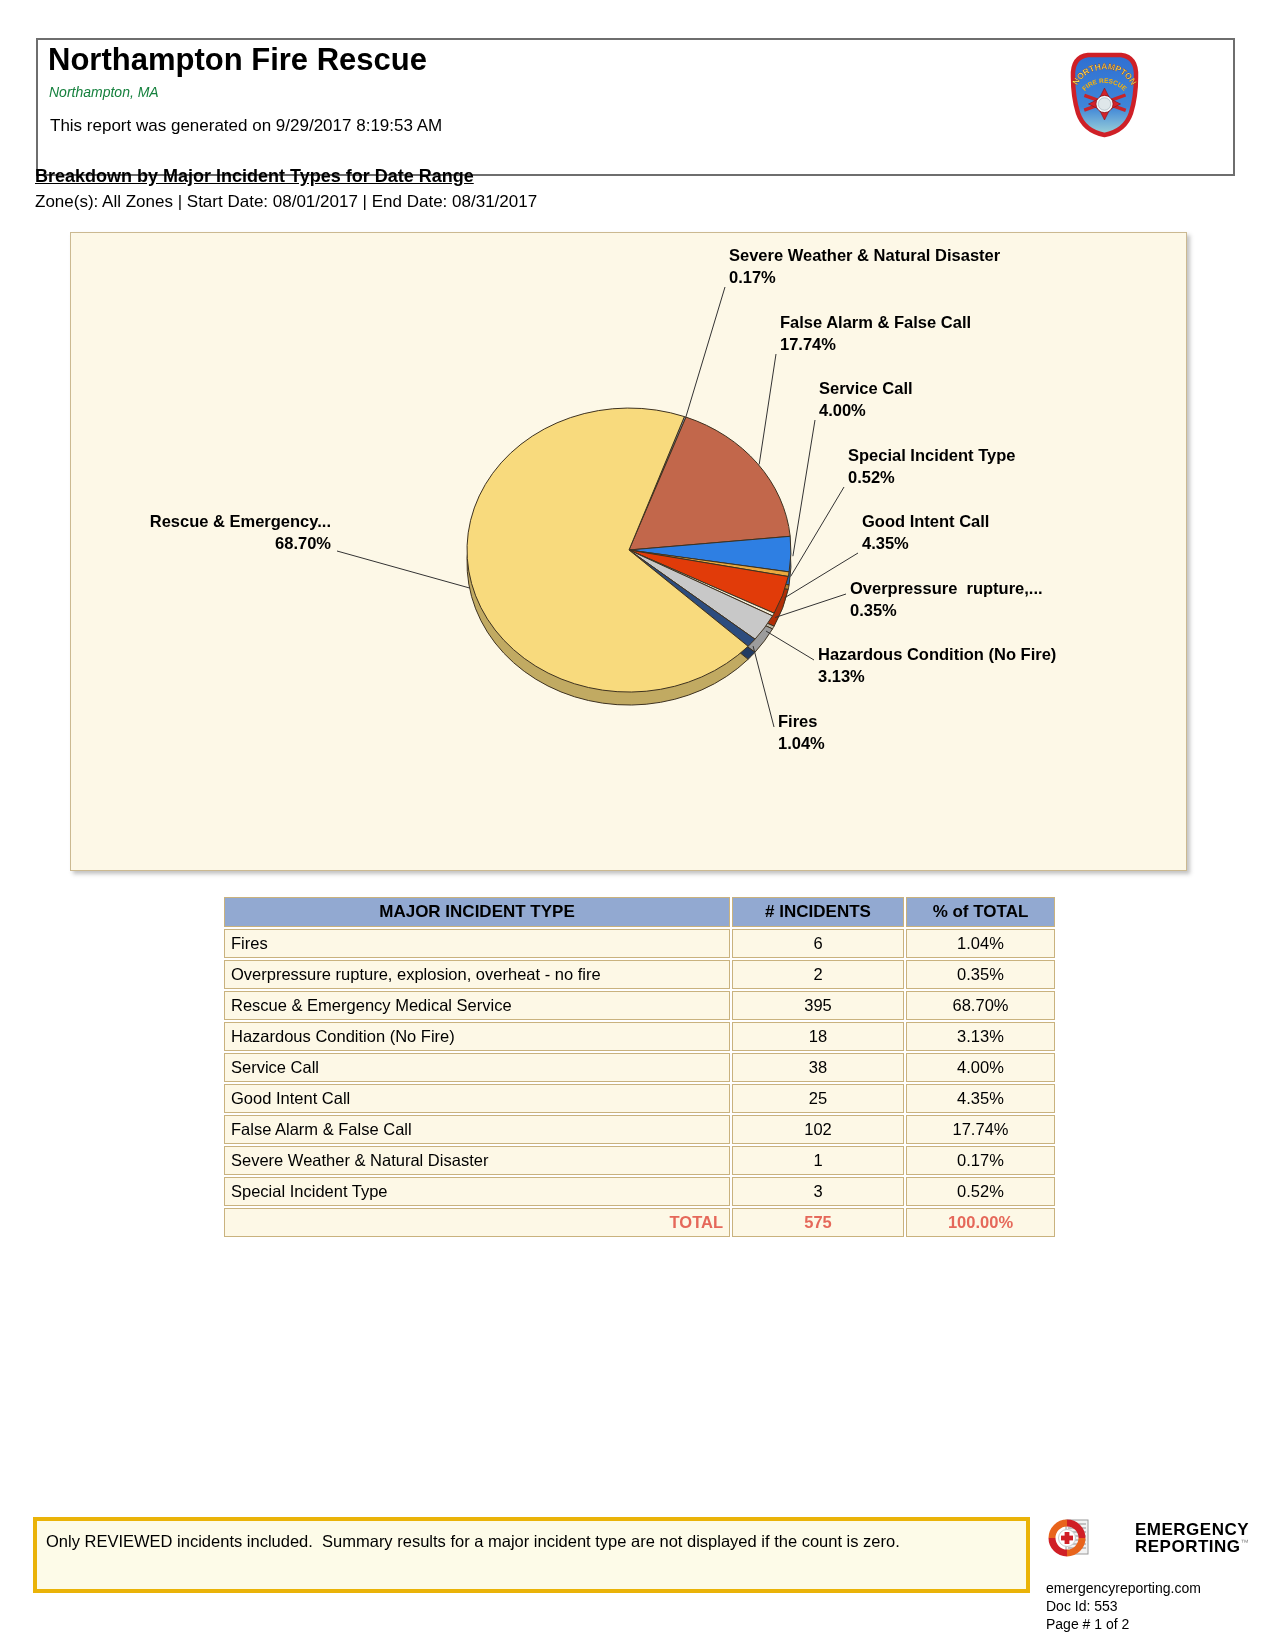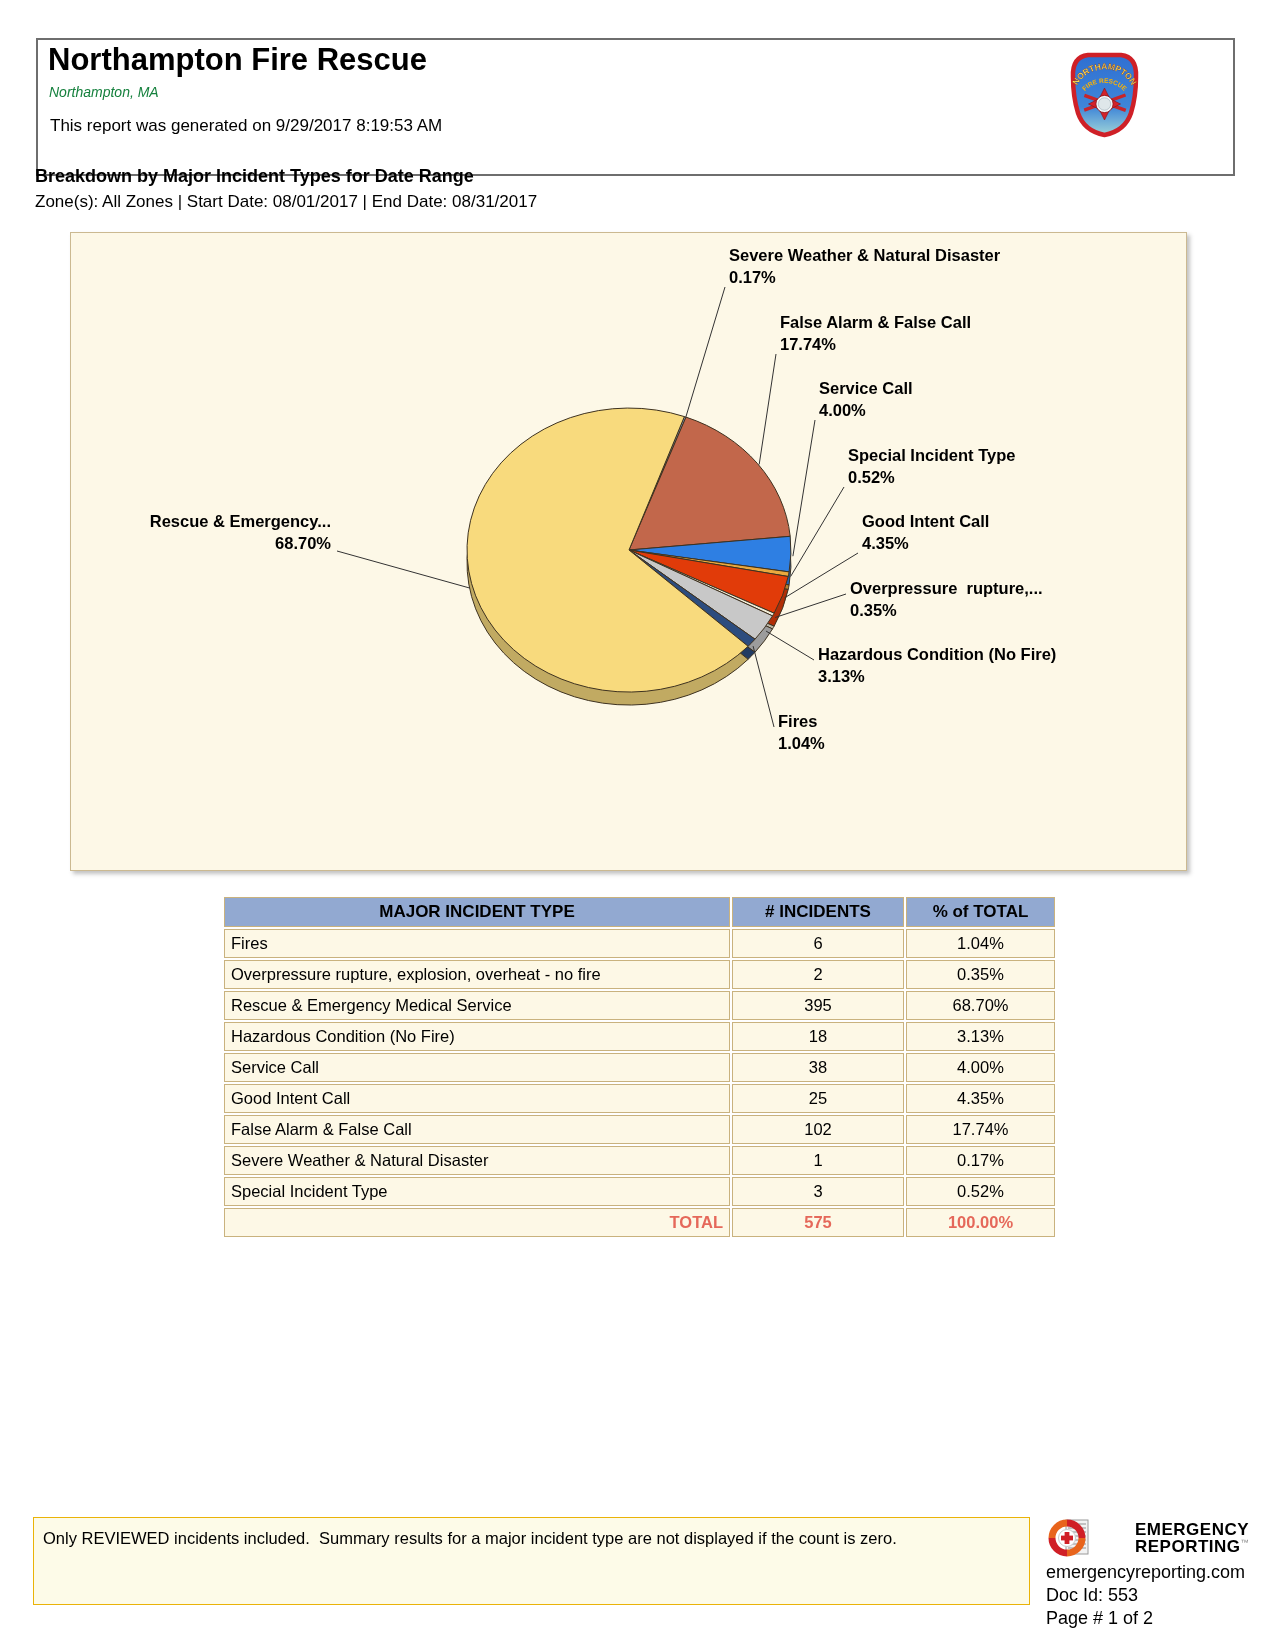--- a/index.html
+++ b/index.html
@@ -5,46 +5,46 @@
   html,body{margin:0;padding:0;background:#fff;}
   .page{position:relative;width:1275px;height:1650px;background:#fff;
         font-family:"Liberation Sans","DejaVu Sans",sans-serif;color:#000;overflow:hidden;}
   
   .header-box{position:absolute;left:36px;top:38px;width:1199px;height:138px;
               background:#fff;border:2px solid #6e6e6e;box-sizing:border-box;}
   .report-title{position:absolute;left:10px;top:2px;font-size:31px;font-weight:bold;letter-spacing:0;}
   .report-subtitle{position:absolute;left:11px;top:44px;font-size:14px;font-style:italic;color:#15803d;}
   .report-generated{position:absolute;left:12px;top:76px;font-size:17px;}
   .badge{position:absolute;left:1067px;top:52px;width:75px;height:86px;}
-  .section-title{position:absolute;left:35px;top:166px;font-size:18px;font-weight:bold;}
+  .section-title{position:absolute;left:35px;top:166px;font-size:18px;font-weight:bold;text-decoration:underline;}
   .filters-line{position:absolute;left:35px;top:192px;font-size:17px;}
   
   .chart-box{position:absolute;left:70px;top:232px;width:1117px;height:639px;
              background:#FDF8E7;border:1px solid #CBB991;box-sizing:border-box;
              box-shadow:3px 3px 4px rgba(120,120,120,.45);}
   .chart-box svg{position:absolute;left:0;top:0;}
   
   .incident-table{position:absolute;left:222px;top:895px;width:831px;
                   border-collapse:separate;border-spacing:2px;background:#fff;
                   font-size:16.5px;table-layout:fixed;}
   .incident-table th{background:#92A9D1;border:1px solid #C9B27E;font-weight:bold;
                      height:28px;padding:0 6px;font-size:17px;}
   .incident-table td{background:#FDF8E6;border:1px solid #C9B27E;height:27px;padding:0 6px;}
   .incident-table td.c{text-align:center;}
   .incident-table tr.total-row td{font-weight:bold;}
   
-  .note-box{position:absolute;left:33px;top:1517px;width:997px;height:88px;
-            background:#FDFBE8;border:1px solid #eab308;box-sizing:border-box;
+  .note-box{position:absolute;left:33px;top:1517px;width:997px;height:76px;
+            background:#FDFBE8;border:4px solid #eab308;box-sizing:border-box;
             font-size:16.5px;padding:11px 9px;}
   .er-block{position:absolute;left:1046px;top:1516px;width:220px;}
   .er-row{display:flex;align-items:flex-start;gap:36px;}
   .er-logo{width:44px;height:44px;margin-right:9px;flex:0 0 auto;}
   .er-name{font-weight:bold;font-size:17px;line-height:1.02;letter-spacing:.5px;padding-top:5px;}
   .er-tm{font-size:8px;vertical-align:super;color:#888;font-weight:normal;}
-  .er-small{font-size:18px;line-height:1.28;margin-top:1px;}
+  .er-small{font-size:14px;line-height:1.28;margin-top:20px;}
 </style>
 </head>
 <body>
 
 <div class="page">
 
   <div class="header-box">
     <div class="report-title">Northampton Fire Rescue</div>
     <div class="report-subtitle">Northampton, MA</div>
     <div class="report-generated">This report was generated on 9/29/2017 8:19:53 AM</div>

